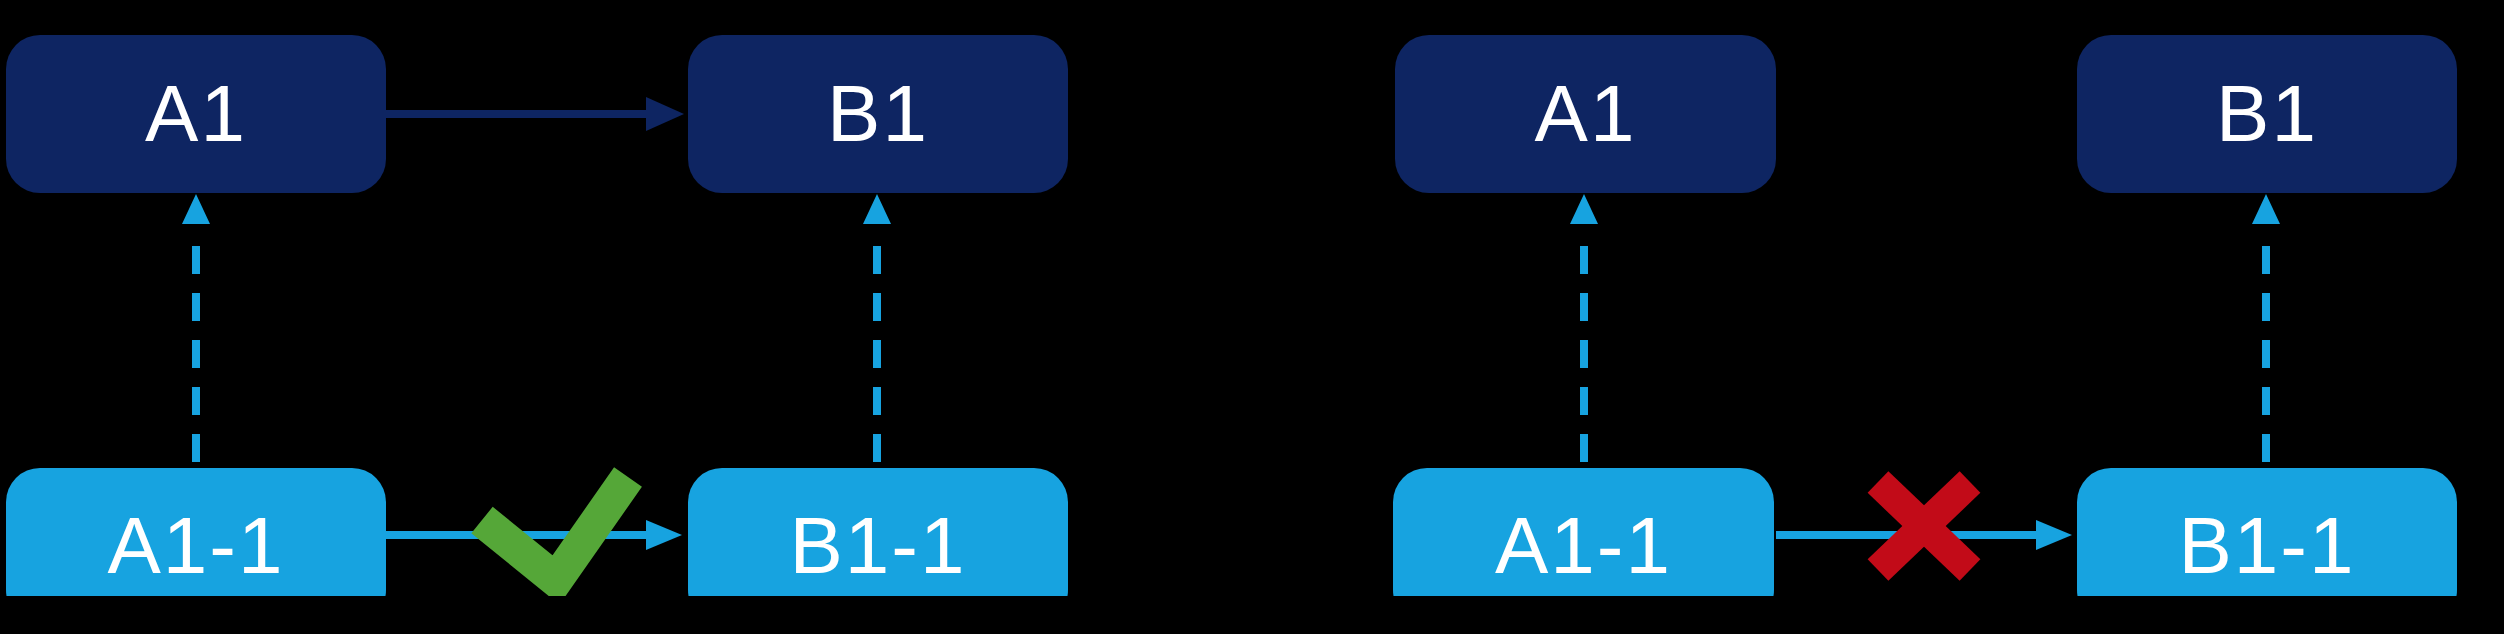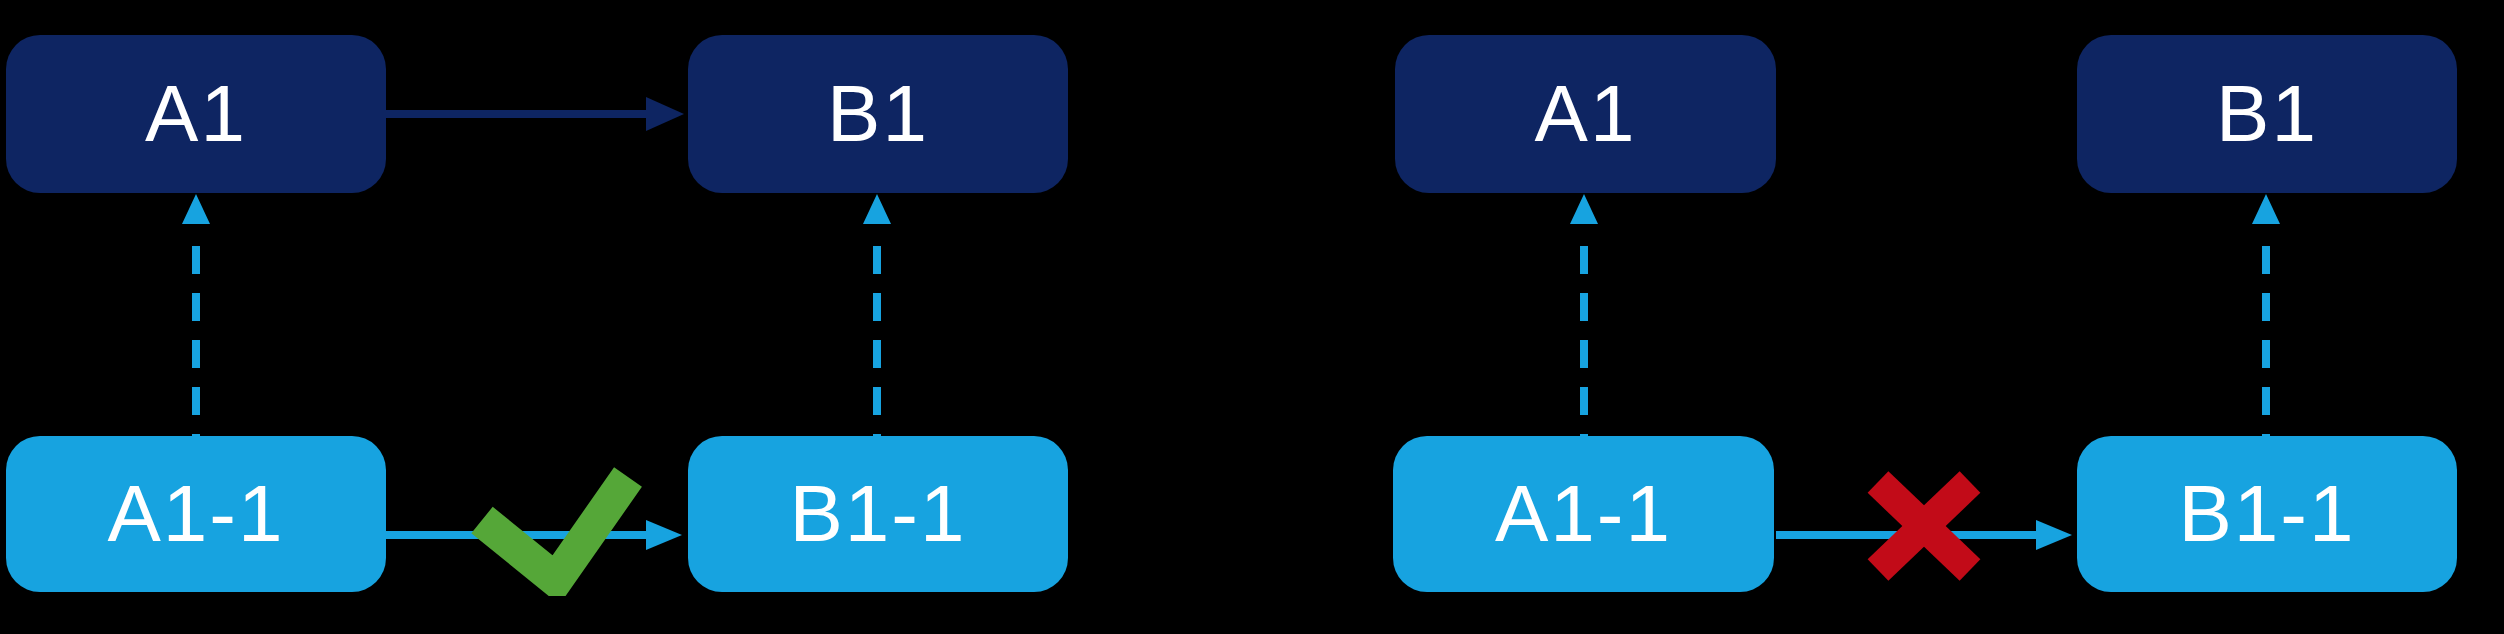--- a/index.html
+++ b/index.html
@@ -25,21 +25,21 @@
   }
   .node{
     position:absolute;
     display:flex;align-items:center;justify-content:center;
     border-radius:34px;
     color:var(--label-text);
     font-size:80px;font-weight:300;letter-spacing:2px;
     z-index:2;
   }
   .parent{background:var(--parent-box);height:158px;top:35px;}
-  .child{background:var(--child-box);height:156px;top:436px;}
+  .child{background:var(--child-box);height:156px;top:468px;}
 
   
   .a1-left {left:6px;   width:380px;}
   .b1-left {left:688px; width:380px;}
   .a11-left{left:6px;   width:380px;}
   .b11-left{left:688px; width:380px;}
   
   .a1-right {left:1395px;width:381px;}
   .b1-right {left:2077px;width:380px;}
   .a11-right{left:1393px;width:381px;}

